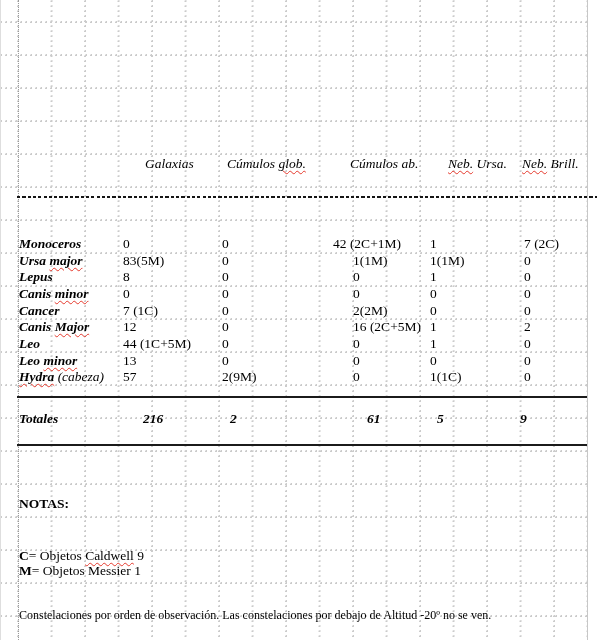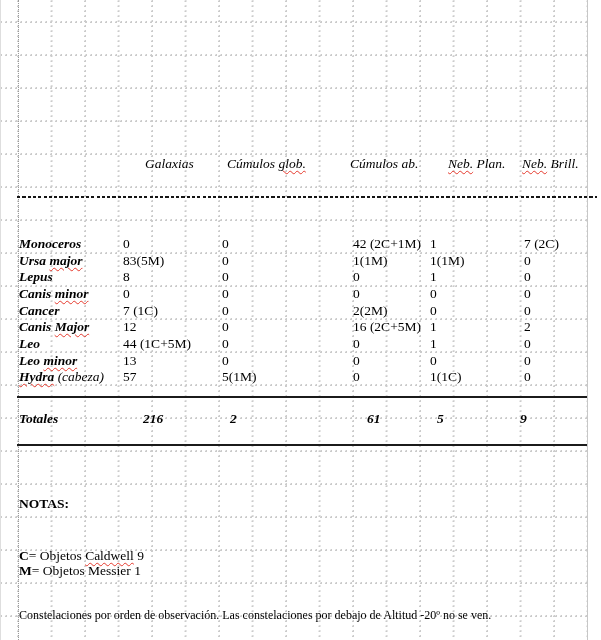--- a/index.html
+++ b/index.html
@@ -52,32 +52,32 @@
 
 <div class="page">
   <div class="left-edge"></div>
   <div class="margin-guide"></div>
 
 
   <div class="header-row" id="header-row">
       <span class="hcell" style="left: 105px;"><span>Galaxias</span></span>
       <span class="hcell" style="left: 187px;"><span>Cúmulos </span><span class="sq">glob.</span></span>
       <span class="hcell" style="left: 310px;"><span>Cúmulos ab.</span></span>
-      <span class="hcell" style="left: 408px;"><span class="sq">Neb.</span><span> Plan.</span></span>
+      <span class="hcell" style="left: 408px;"><span class="sq">Neb.</span><span> Ursa.</span></span>
       <span class="hcell" style="left: 482px;"><span class="sq">Neb.</span><span> Brill.</span></span>
     </div>
 
   <div class="dashed-divider"></div>
 
   <div class="body-rows" id="table-body">
       <div class="trow" style="top: 236px; font-size: 13.5px;">
         <span class="rlabel"><span style="font-weight: bold;">Monoceros</span></span>
         <span class="cell" style="left: 123px;">0</span>
         <span class="cell" style="left: 222px;">0</span>
-        <span class="cell" style="left: 353px;">42 (2C+1M)</span>
+        <span class="cell" style="left: 333px;">42 (2C+1M)</span>
         <span class="cell" style="left: 430px;">1</span>
         <span class="cell" style="left: 524px;">7 (2C)</span>
       </div>
       <div class="trow" style="top: 253px; font-size: 13.5px;">
         <span class="rlabel"><span style="font-weight: bold;">Ursa </span><span class="sq" style="font-weight: bold;">major</span></span>
         <span class="cell" style="left: 123px;">83(5M)</span>
         <span class="cell" style="left: 222px;">0</span>
         <span class="cell" style="left: 353px;">1(1M)</span>
         <span class="cell" style="left: 430px;">1(1M)</span>
         <span class="cell" style="left: 524px;">0</span>
@@ -126,21 +126,21 @@
         <span class="rlabel"><span style="font-weight: bold;">Leo </span><span class="sq" style="font-weight: bold;">minor</span></span>
         <span class="cell" style="left: 123px;">13</span>
         <span class="cell" style="left: 222px;">0</span>
         <span class="cell" style="left: 353px;">0</span>
         <span class="cell" style="left: 430px;">0</span>
         <span class="cell" style="left: 524px;">0</span>
       </div>
       <div class="trow" style="top: 369px; font-size: 13.5px;">
         <span class="rlabel"><span class="sq" style="font-weight: bold;">Hydra</span><span class="normal"> (cabeza)</span></span>
         <span class="cell" style="left: 123px;">57</span>
-        <span class="cell" style="left: 222px;">5(1M)</span>
+        <span class="cell" style="left: 222px;">2(9M)</span>
         <span class="cell" style="left: 353px;">0</span>
         <span class="cell" style="left: 430px;">1(1C)</span>
         <span class="cell" style="left: 524px;">0</span>
       </div>
     </div>
 
   <div class="rule rule-top"></div>
 
   <div class="totals-row" id="totals-row">
     <span class="totals-label">Totales</span>

